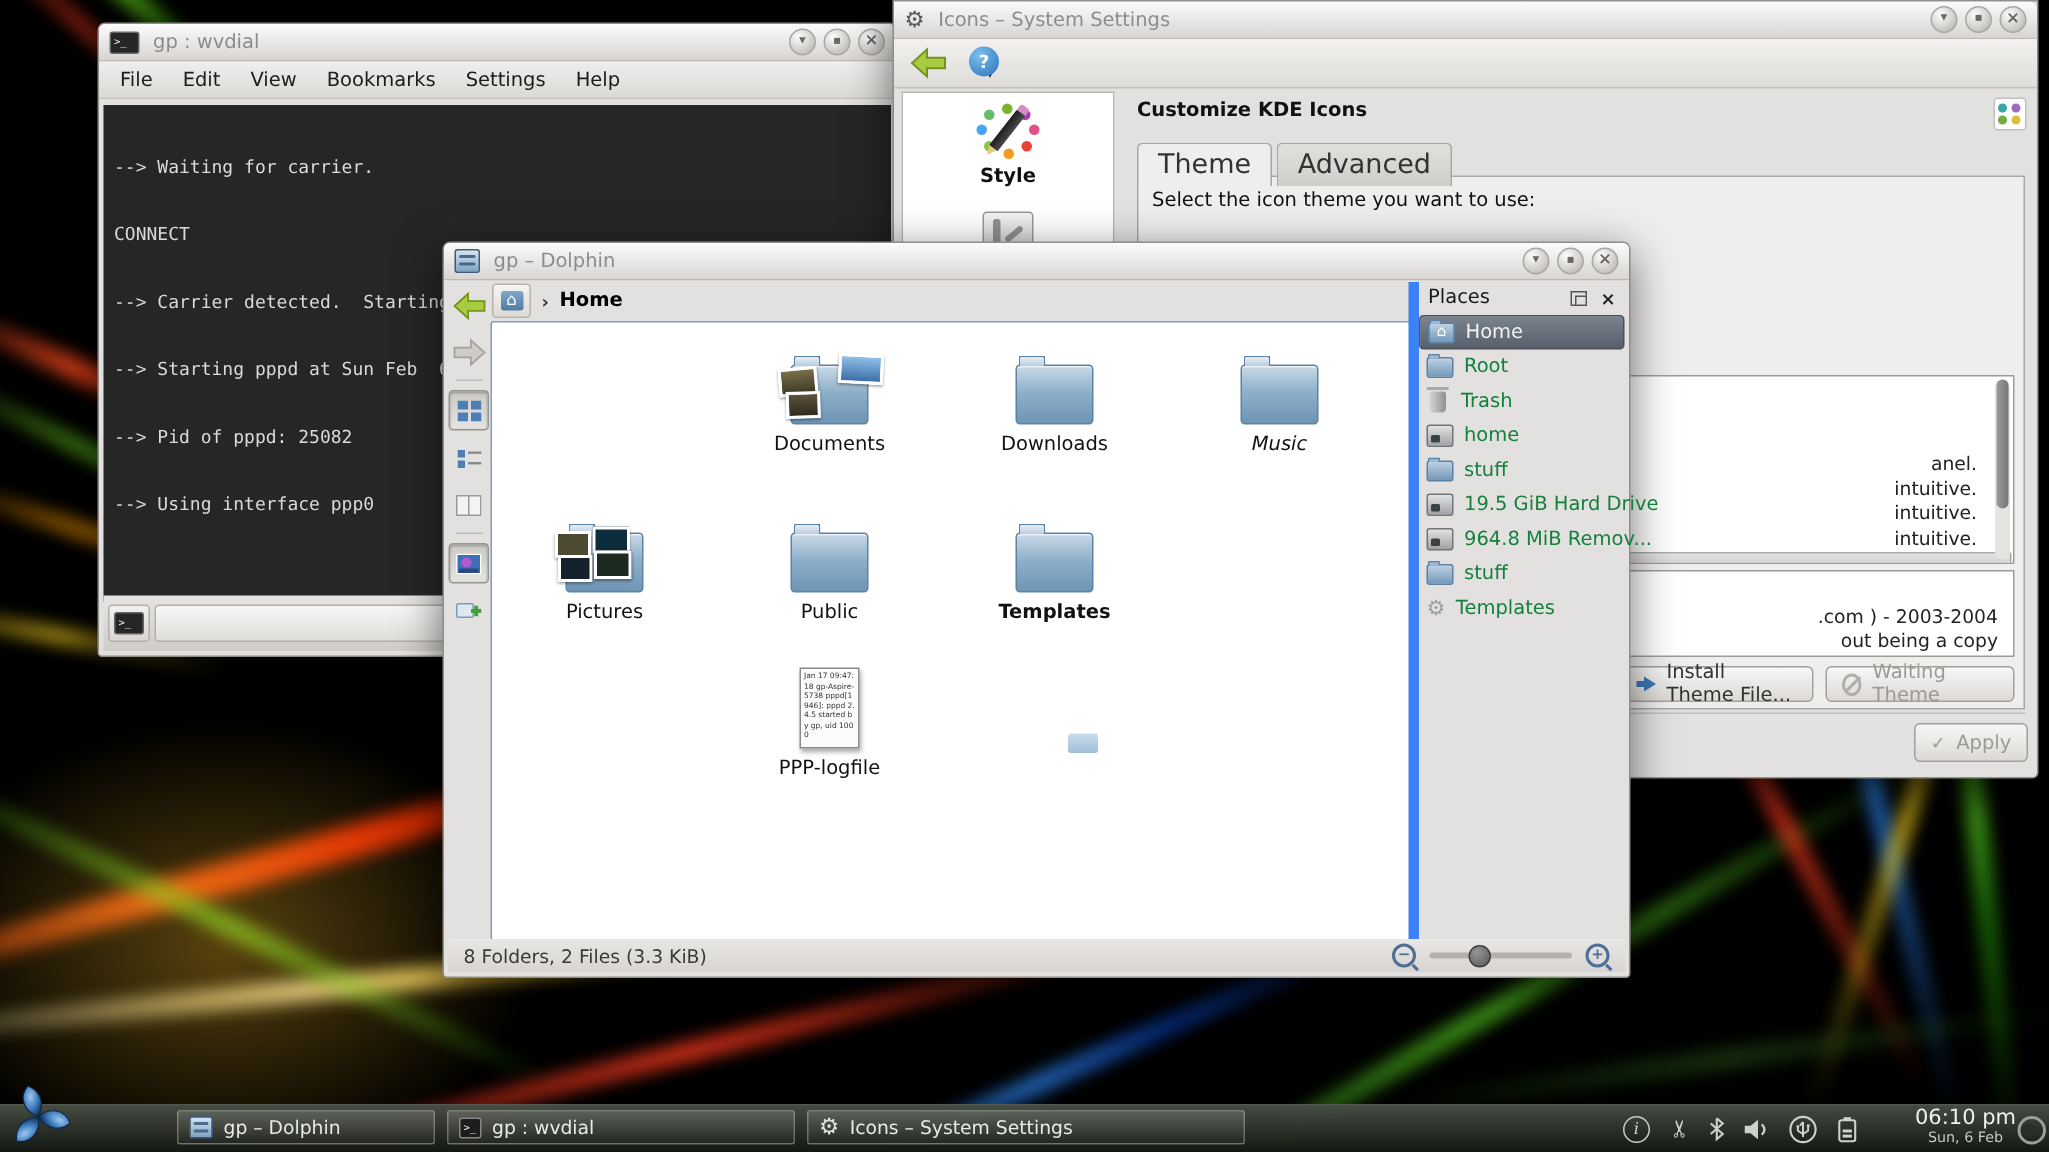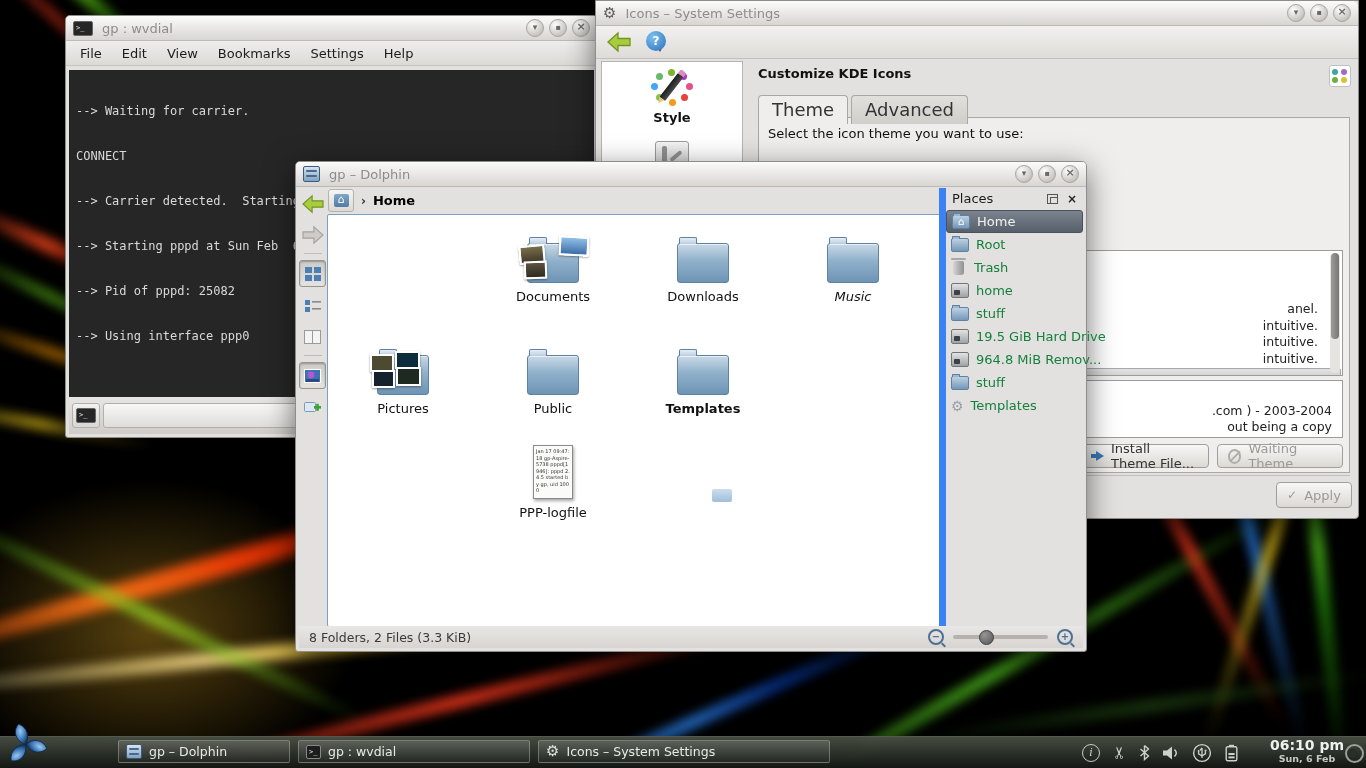--- a/index.html
+++ b/index.html
@@ -212,21 +212,21 @@
   .ticon-term{width:15px;height:14px;background:#1d1d1d;border:1px solid #888;border-radius:2px;flex:none;
               color:#eee;font-size:7px;line-height:13px;padding-left:2px;font-family:"DejaVu Sans Mono",monospace;box-sizing:border-box;}
   .ticon-gear{color:#dfe3dd;font-size:15px;line-height:15px;flex:none;}
   .tray{position:absolute;left:1082px;top:0;height:31px;display:flex;align-items:center;gap:13px;}
   .tico{color:#ccd2cb;display:flex;align-items:center;justify-content:center;}
   .tinfo{width:16px;height:16px;border:1.5px solid #c7cdc6;border-radius:50%;
          font-family:"DejaVu Serif","Liberation Serif",serif;font-style:italic;font-size:11px;
          line-height:15px;text-align:center;}
   .g-info::after{content:"i";}
   .tscis{font-size:16px;transform:rotate(-90deg);} .g-scis::after{content:"✂";}
-  .clock{position:absolute;right:22px;top:1px;text-align:center;color:#eef2ec;line-height:14px;font-weight:bold;}
+  .clock{position:absolute;right:22px;top:1px;text-align:center;color:#eef2ec;line-height:14px;}
   .clock .time{font-size:14px;}
   .clock .date{font-size:9.5px;color:#c3cac1;}
   .cashew{position:absolute;right:2px;top:7px;width:15px;height:15px;border:2px solid #9aa097;
           border-radius:50%;position:absolute;}
   .cashew::after{content:"";position:absolute;left:1px;top:3px;width:9px;height:9px;border-radius:50%;
           background:#2a2d28;}
   .launcher{position:absolute;left:2px;top:721px;width:47px;height:47px;z-index:41;}
   .ghost{position:absolute;left:712px;top:489px;width:20px;height:13px;border-radius:2px;z-index:35;
          background:linear-gradient(#c3d8ea,#8fb3d4);opacity:.85;}
 </style>

